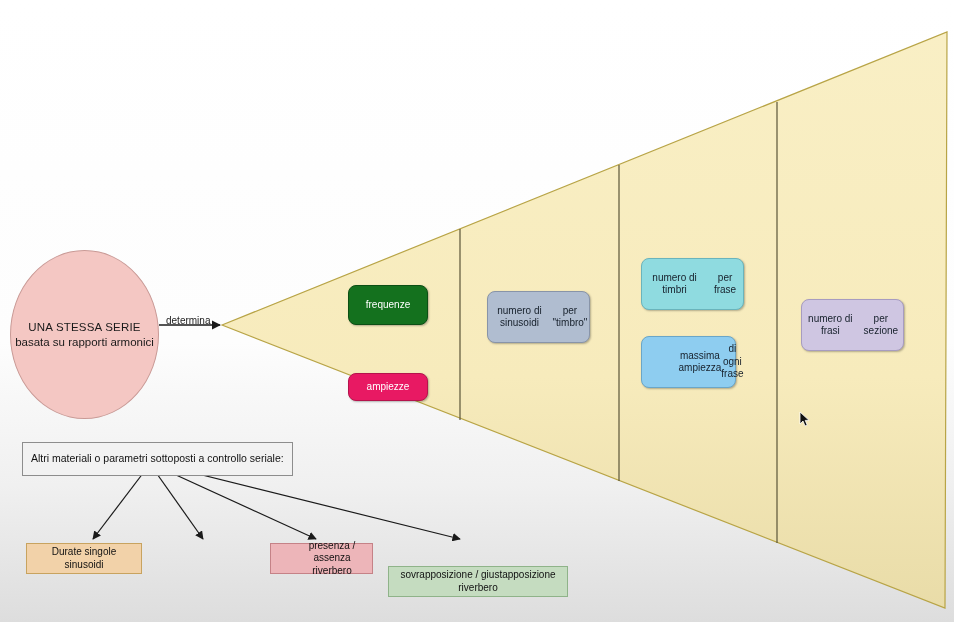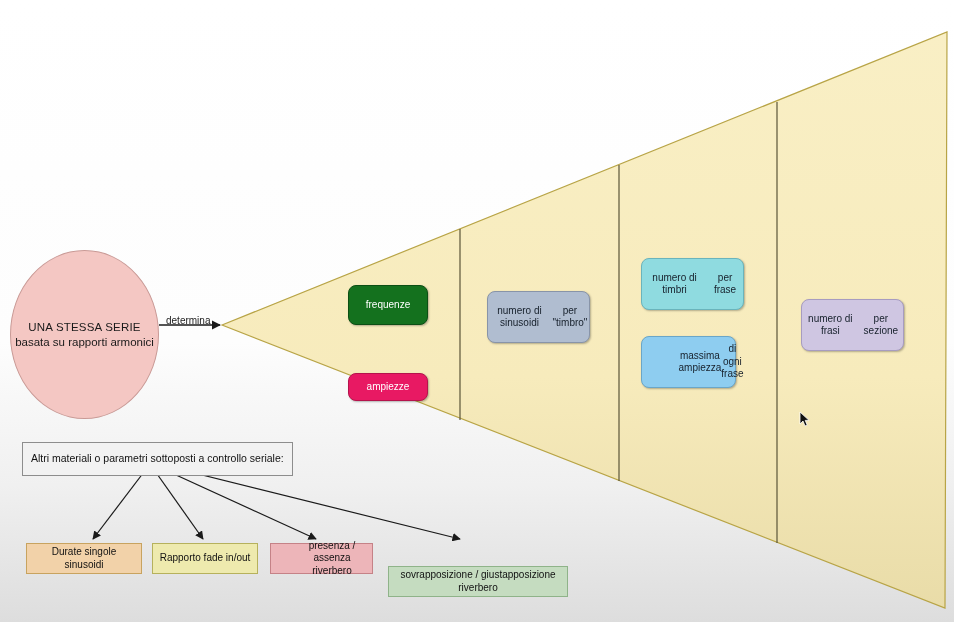--- a/index.html
+++ b/index.html
@@ -233,23 +233,20 @@
   </div>
 
   <div class="node legend-label">
     <span>Altri materiali o parametri sottoposti a controllo seriale:</span>
   </div>
 
   <div class="node sbox box-durate">
     <span class="line">Durate singole</span>
     <span class="line">sinusoidi</span>
   </div>
-  <div class="node sbox box-rapporto">
-    <span class="line">Rapporto fade in/out</span>
-  </div>
   <div class="node sbox box-presenza">
     <span class="line">presenza / assenza</span>
     <span class="line">riverbero</span>
   </div>
   <div class="node sbox box-sovrapposizione">
     <span class="line">sovrapposizione / giustapposizione</span>
     <span class="line">riverbero</span>
   </div>
 
   <svg class="cursor-pointer" viewBox="0 0 12 17">

